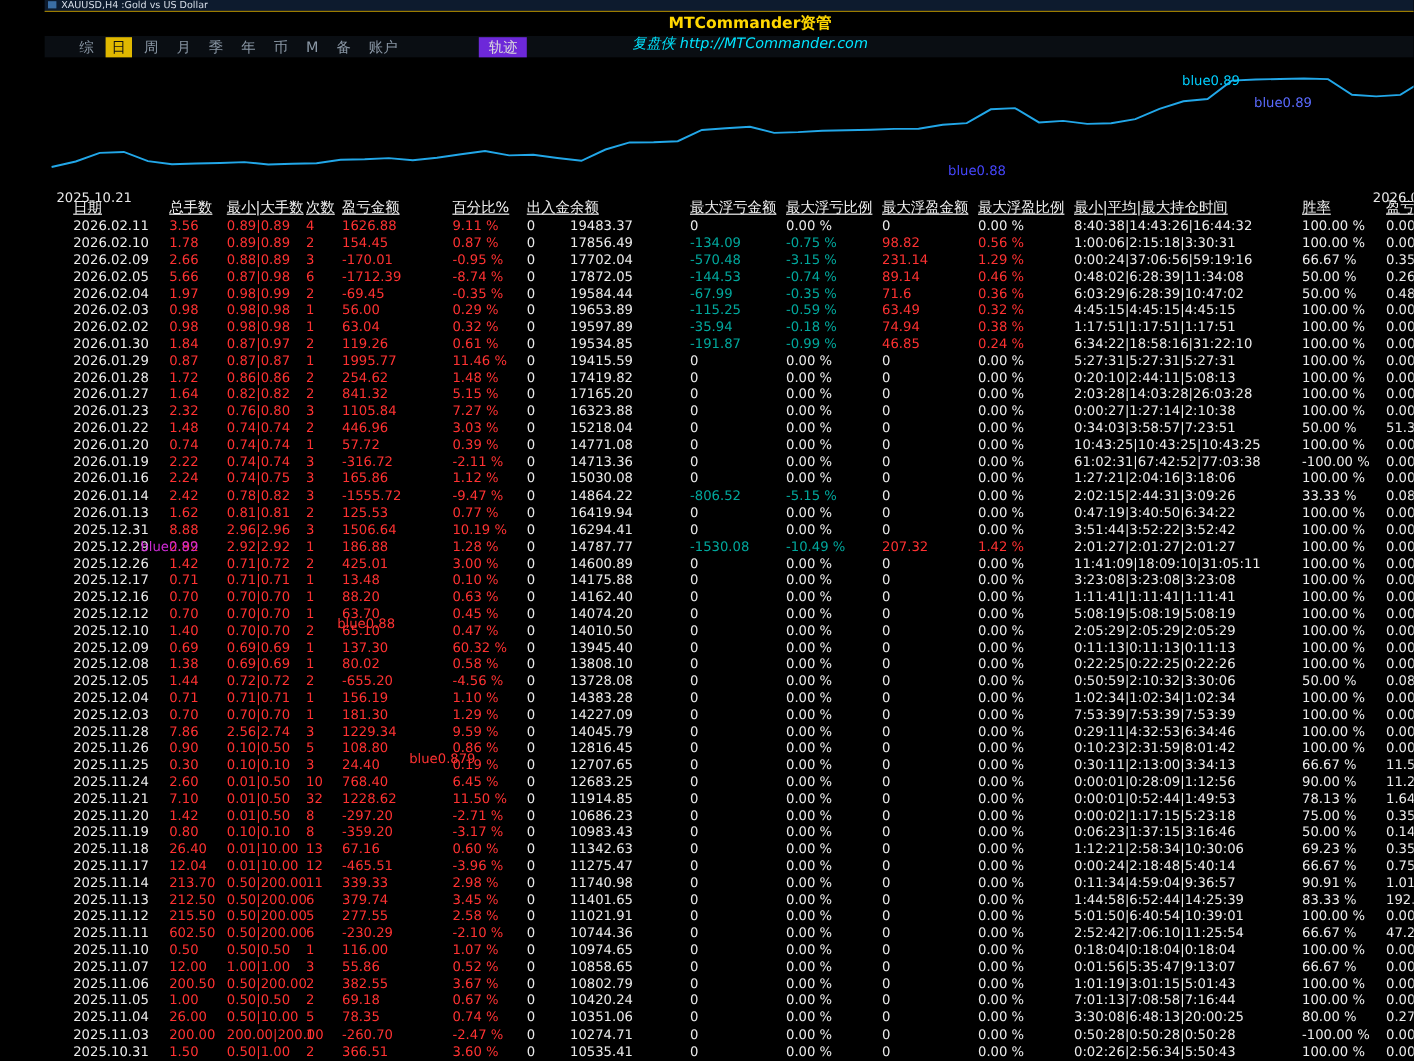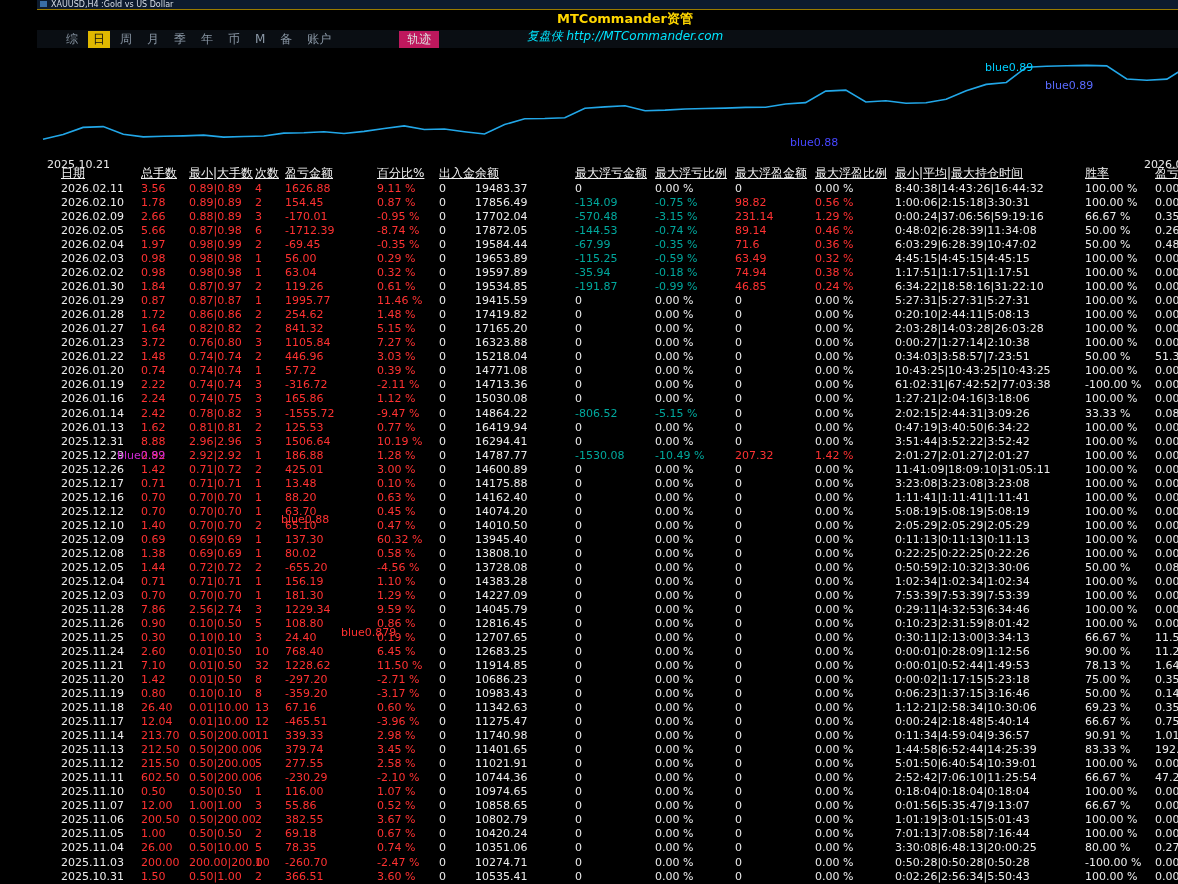--- a/index.html
+++ b/index.html
@@ -12,21 +12,21 @@
   .mt4-icon { width:7px; height:6px; background:#3a6ea5; display:inline-block; margin-top:1px; flex:0 0 auto; }
 
   .app-titlebar { height:20px; display:flex; justify-content:space-between; align-items:center;
     padding:0 10px 0 8px; background:#000;flex-direction:column; }
   .app-title { color:#ffd700; font-weight:bold; font-size:13px; }
   .app-right { color:#00e5ff; font-size:12px;font-style:italic; }
 
   .menu-row { height:18px; display:flex; align-items:center; padding-left:24px; background:#0a0e13; }
   .menu-item { color:#8a97a5; font-size:12px; padding:0 5px; margin-right:5px; white-space:nowrap; }
   .menu-item.active { background:#e0b800; color:#101010; }
-  .menu-extra { margin-left:58px; color:#dcdcdc; background:#be185d; padding:0 8px; font-size:12px; }
+  .menu-extra { margin-left:58px; color:#dcdcdc; background:#6d28d9; padding:0 8px; font-size:12px; }
 
   .chart-area { position:relative; height:117px; background:#000; }
   .chart-area svg { position:absolute; top:0; left:0; display:block; }
   .chart-xlabel { position:absolute; color:#eaeaea; font-size:11px; top:110px; }
   .chart-xlabel.left { left:10px; }
   .chart-xlabel.right { right:8px; }
   .chart-anno { position:absolute; font-size:11px; white-space:nowrap; }
 
   .table-header, .trow { display:grid;
     grid-template-columns:80px 48px 66px 30px 92px 62px 36px 100px 80px 80px 80px 80px 190px 70px 60px;
@@ -281,21 +281,21 @@
         <span class="c-white">0</span>
         <span class="c-white">0.00 %</span>
         <span class="c-white">0</span>
         <span class="c-white">0.00 %</span>
         <span class="c-white">2:03:28|14:03:28|26:03:28</span>
         <span class="c-white">100.00 %</span>
         <span class="c-white">0.00</span>
       </div>
       <div class="trow">
         <span class="c-white">2026.01.23</span>
-        <span class="c-red">3.72</span>
+        <span class="c-red">2.32</span>
         <span class="c-red">0.76|0.80</span>
         <span class="c-red">3</span>
         <span class="c-red">1105.84</span>
         <span class="c-red">7.27 %</span>
         <span class="c-white">0</span>
         <span class="c-white">16323.88</span>
         <span class="c-white">0</span>
         <span class="c-white">0.00 %</span>
         <span class="c-white">0</span>
         <span class="c-white">0.00 %</span>

